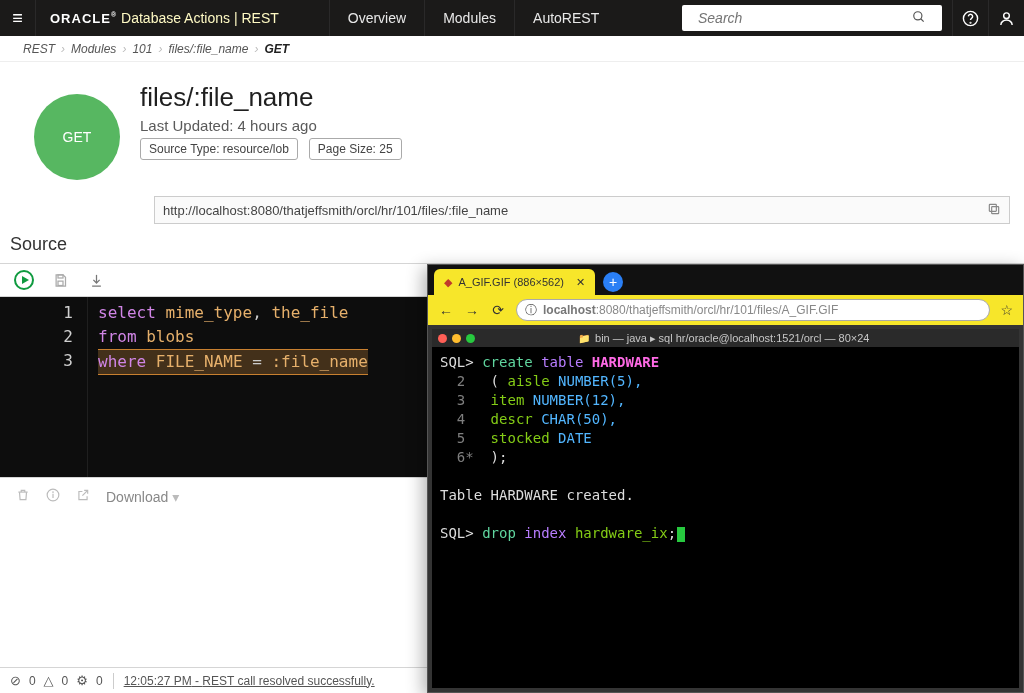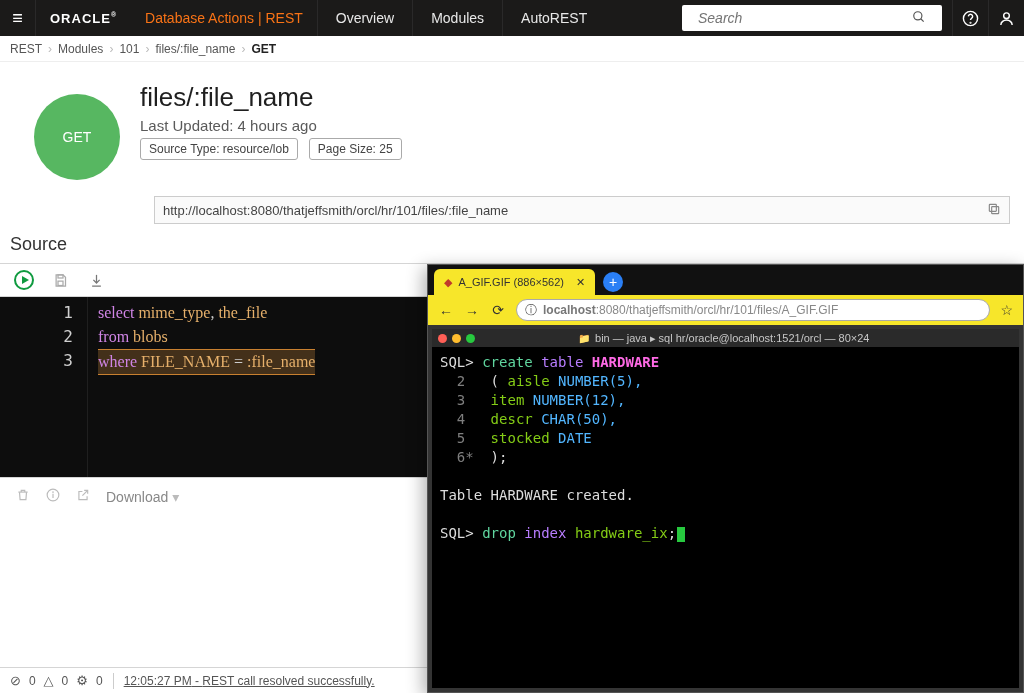--- a/index.html
+++ b/index.html
@@ -37,24 +37,25 @@
     white-space: nowrap;
   }
   .brand-oracle {
     font-family: Arial, sans-serif;
     font-weight: 700;
     letter-spacing: 1px;
     font-size: 13px;
     margin-right: 4px;
   }
   .brand-oracle .reg { font-size: 7px; vertical-align: top; }
-  .brand-product { color: #f97316; margin-left: 24px; }
+  .brand-product { color: #fef9c3; }
   .navitems {
     display: flex;
     align-items: stretch;
+    margin-left: 36px;
   }
   .navitem {
     display: flex;
     align-items: center;
     padding: 0 18px;
     font-size: 14px;
     color: #e8e8e8;
     border-left: 1px solid #2a2929;
     cursor: pointer;
   }
@@ -88,24 +89,25 @@
     cursor: pointer;
     border-left: 1px solid #2a2929;
   }
 
   
   .breadcrumbs {
     height: 26px;
     display: flex;
     align-items: center;
     gap: 6px;
-    padding: 0 10px;
+    padding: 0 23px;
     font-size: 12px;
     color: #666;
     border-bottom: 1px solid #eee;
+    font-style: italic;
   }
   .crumb { cursor: pointer; color: #555; }
   .crumb.active { color: #222; font-weight: 600; }
   .crumb-sep { color: #bbb; }
 
   
   .headercard {
     display: flex;
     align-items: flex-start;
     padding: 16px 14px 10px 14px;
@@ -197,21 +199,21 @@
     color: #d0d0d0;
     text-align: right;
     padding: 4px 14px;
     border-right: 1px solid #1f1f1f;
   }
   .gutter .ln { display:block; }
   .code { padding: 4px 10px; position: relative; }
   .kw { color: #d085e6; }
   .ident { color: #e6b06b; }
   .op { color: #ccc; }
-  .codeline { white-space: pre; font-family: Liberation Serif, serif; }
+  .codeline { white-space: pre; }
   .sel { background: rgba(210,140,60,0.28); border-top:1px solid #c88030; border-bottom:1px solid #c88030; display:inline-block;}
 
   .resultbar {
     height: 38px;
     border-top: 1px solid #d5d5d5;
     display: flex;
     align-items: center;
     gap: 16px;
     padding: 0 16px;
     color: #888;

